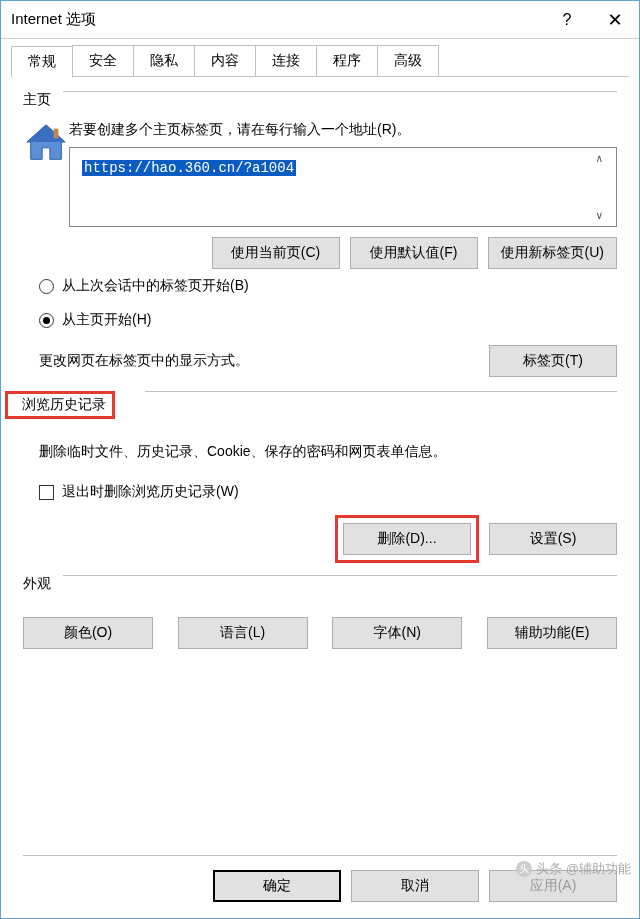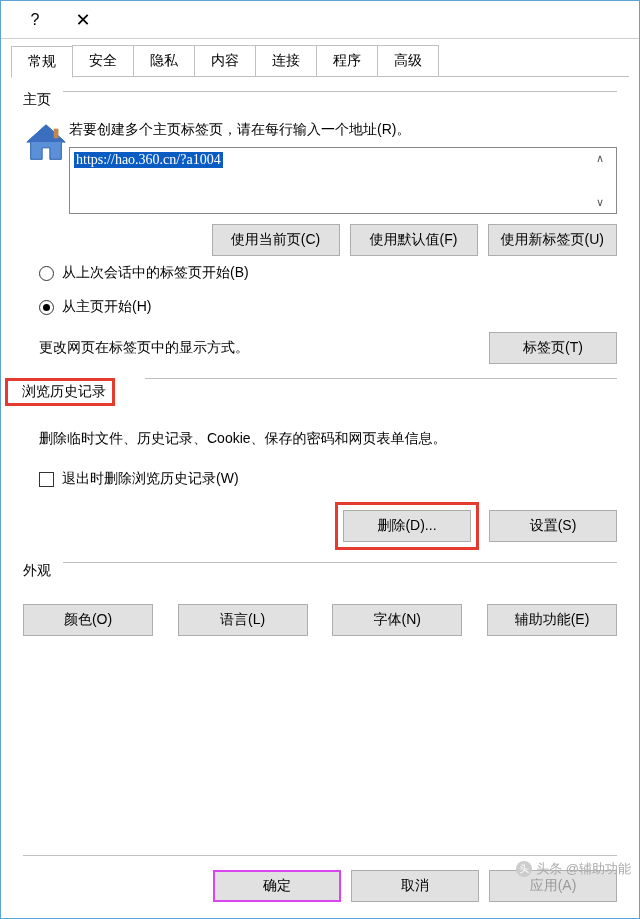--- a/index.html
+++ b/index.html
@@ -14,49 +14,50 @@
 .tab.active { border-bottom: 1px solid #fff; position: relative; top: 1px; z-index: 2; }
 .tab-underline { position: absolute; left: 10px; right: 10px; bottom: 0; border-bottom: 1px solid #c0c0c0; }
 .content { flex: 1; padding: 14px 22px 0 22px; display: flex; flex-direction: column; overflow: hidden; }
 .group-label { font-size: 14px; margin-bottom: 4px; }
 .group-line { display: flex; align-items: flex-start; margin-bottom: 8px; }
 .group-line .hr { flex: 1; border-top: 1px solid #c0c0c0; margin-left: 12px; }
 .homepage-row { display: flex; gap: 0; }
 .house-icon { width: 46px; height: 46px; flex-shrink: 0; }
 .hp-right { flex: 1; }
 .hp-text { margin-bottom: 8px; }
-.url-box { width: 100%; height: 67px; border: 1px solid #888; padding: 4px; font-family: Liberation Serif, serif; font-size: 14px; resize: none; position: relative; }
+.url-box { width: 100%; height: 80px; border: 1px solid #888; padding: 12px; font-family: Liberation Mono, monospace; font-size: 14px; resize: none; position: relative; }
 .url-box .selected { background: #0a5cc2; color: #fff; display: inline-block; padding: 0 2px; }
 .url-scroll { position: absolute; right: 2px; top: 4px; bottom: 4px; width: 18px; display:flex; flex-direction: column; justify-content: space-between; color: #555; font-size: 11px; }
 .btn-row { display: flex; justify-content: flex-end; gap: 10px; margin-top: 10px; flex-wrap: wrap; }
 .btn-row.appearance { justify-content: space-between; gap: 20px; }
 .wbtn { min-width: 128px; height: 32px; padding: 0 12px; border: 1px solid #adadad; background: #e1e1e1; font-family: inherit; font-size: 14px; cursor: pointer; text-align: center; }
 .wbtn.disabled { color: #999; }
 .radio-row, .check-row { display: flex; align-items: center; gap: 8px; margin: 8px 0; padding-left: 16px; }
 .radio { width: 15px; height: 15px; border: 1px solid #333; border-radius: 50%; display: inline-flex; align-items: center; justify-content: center; }
 .radio .dot { width: 7px; height: 7px; background: #000; border-radius: 50%; }
 .checkbox { width: 15px; height: 15px; border: 1px solid #333; }
 .tabs-section-row { display: flex; align-items: center; justify-content: space-between; margin: 8px 0; padding-left: 16px; }
 .history-text { margin: 12px 0 14px 16px; }
 .highlight-red { border: 3px solid #e43b2e; }
 .highlight-history-label { position: relative; left: -18px; padding: 2px 6px 2px 14px; display: inline-block; }
 .delete-wrap { position: relative; display: inline-block; padding: 8px; }
 .delete-wrap .highlight-red { position: absolute; top: 0; left: 0; right: 0; bottom: 0; pointer-events: none; }
 .spacer { flex: 1; }
 .footer { border-top: 1px solid #c0c0c0; margin: 0 22px; padding: 14px 0 16px 0; display: flex; justify-content: flex-end; gap: 10px; }
-.footer .wbtn.primary { border: 2px solid #d946ef; }
+.footer .wbtn.primary { border: 2px solid #000000; }
 .watermark { position: absolute; right: 8px; bottom: 40px; font-size: 13px; color: #aaa; display: flex; align-items: center; gap: 4px; }
 .wm-icon { width: 16px; height: 16px; border-radius: 50%; background: #ccc; display: inline-flex; align-items: center; justify-content: center; font-size: 10px; color: #fff; }
 .relholder { position: relative; }
 </style>
 </head>
 <body>
 
 <div class="window relholder">
   <div class="titlebar">
+    <span class="title">Internet 选项</span>
     <div class="btn">?</div>
     <div class="btn close">✕</div>
   </div>
 
   <div class="tabs">
     <div class="tab active">常规</div>
     <div class="tab">安全</div>
     <div class="tab">隐私</div>
     <div class="tab">内容</div>
     <div class="tab">连接</div>

